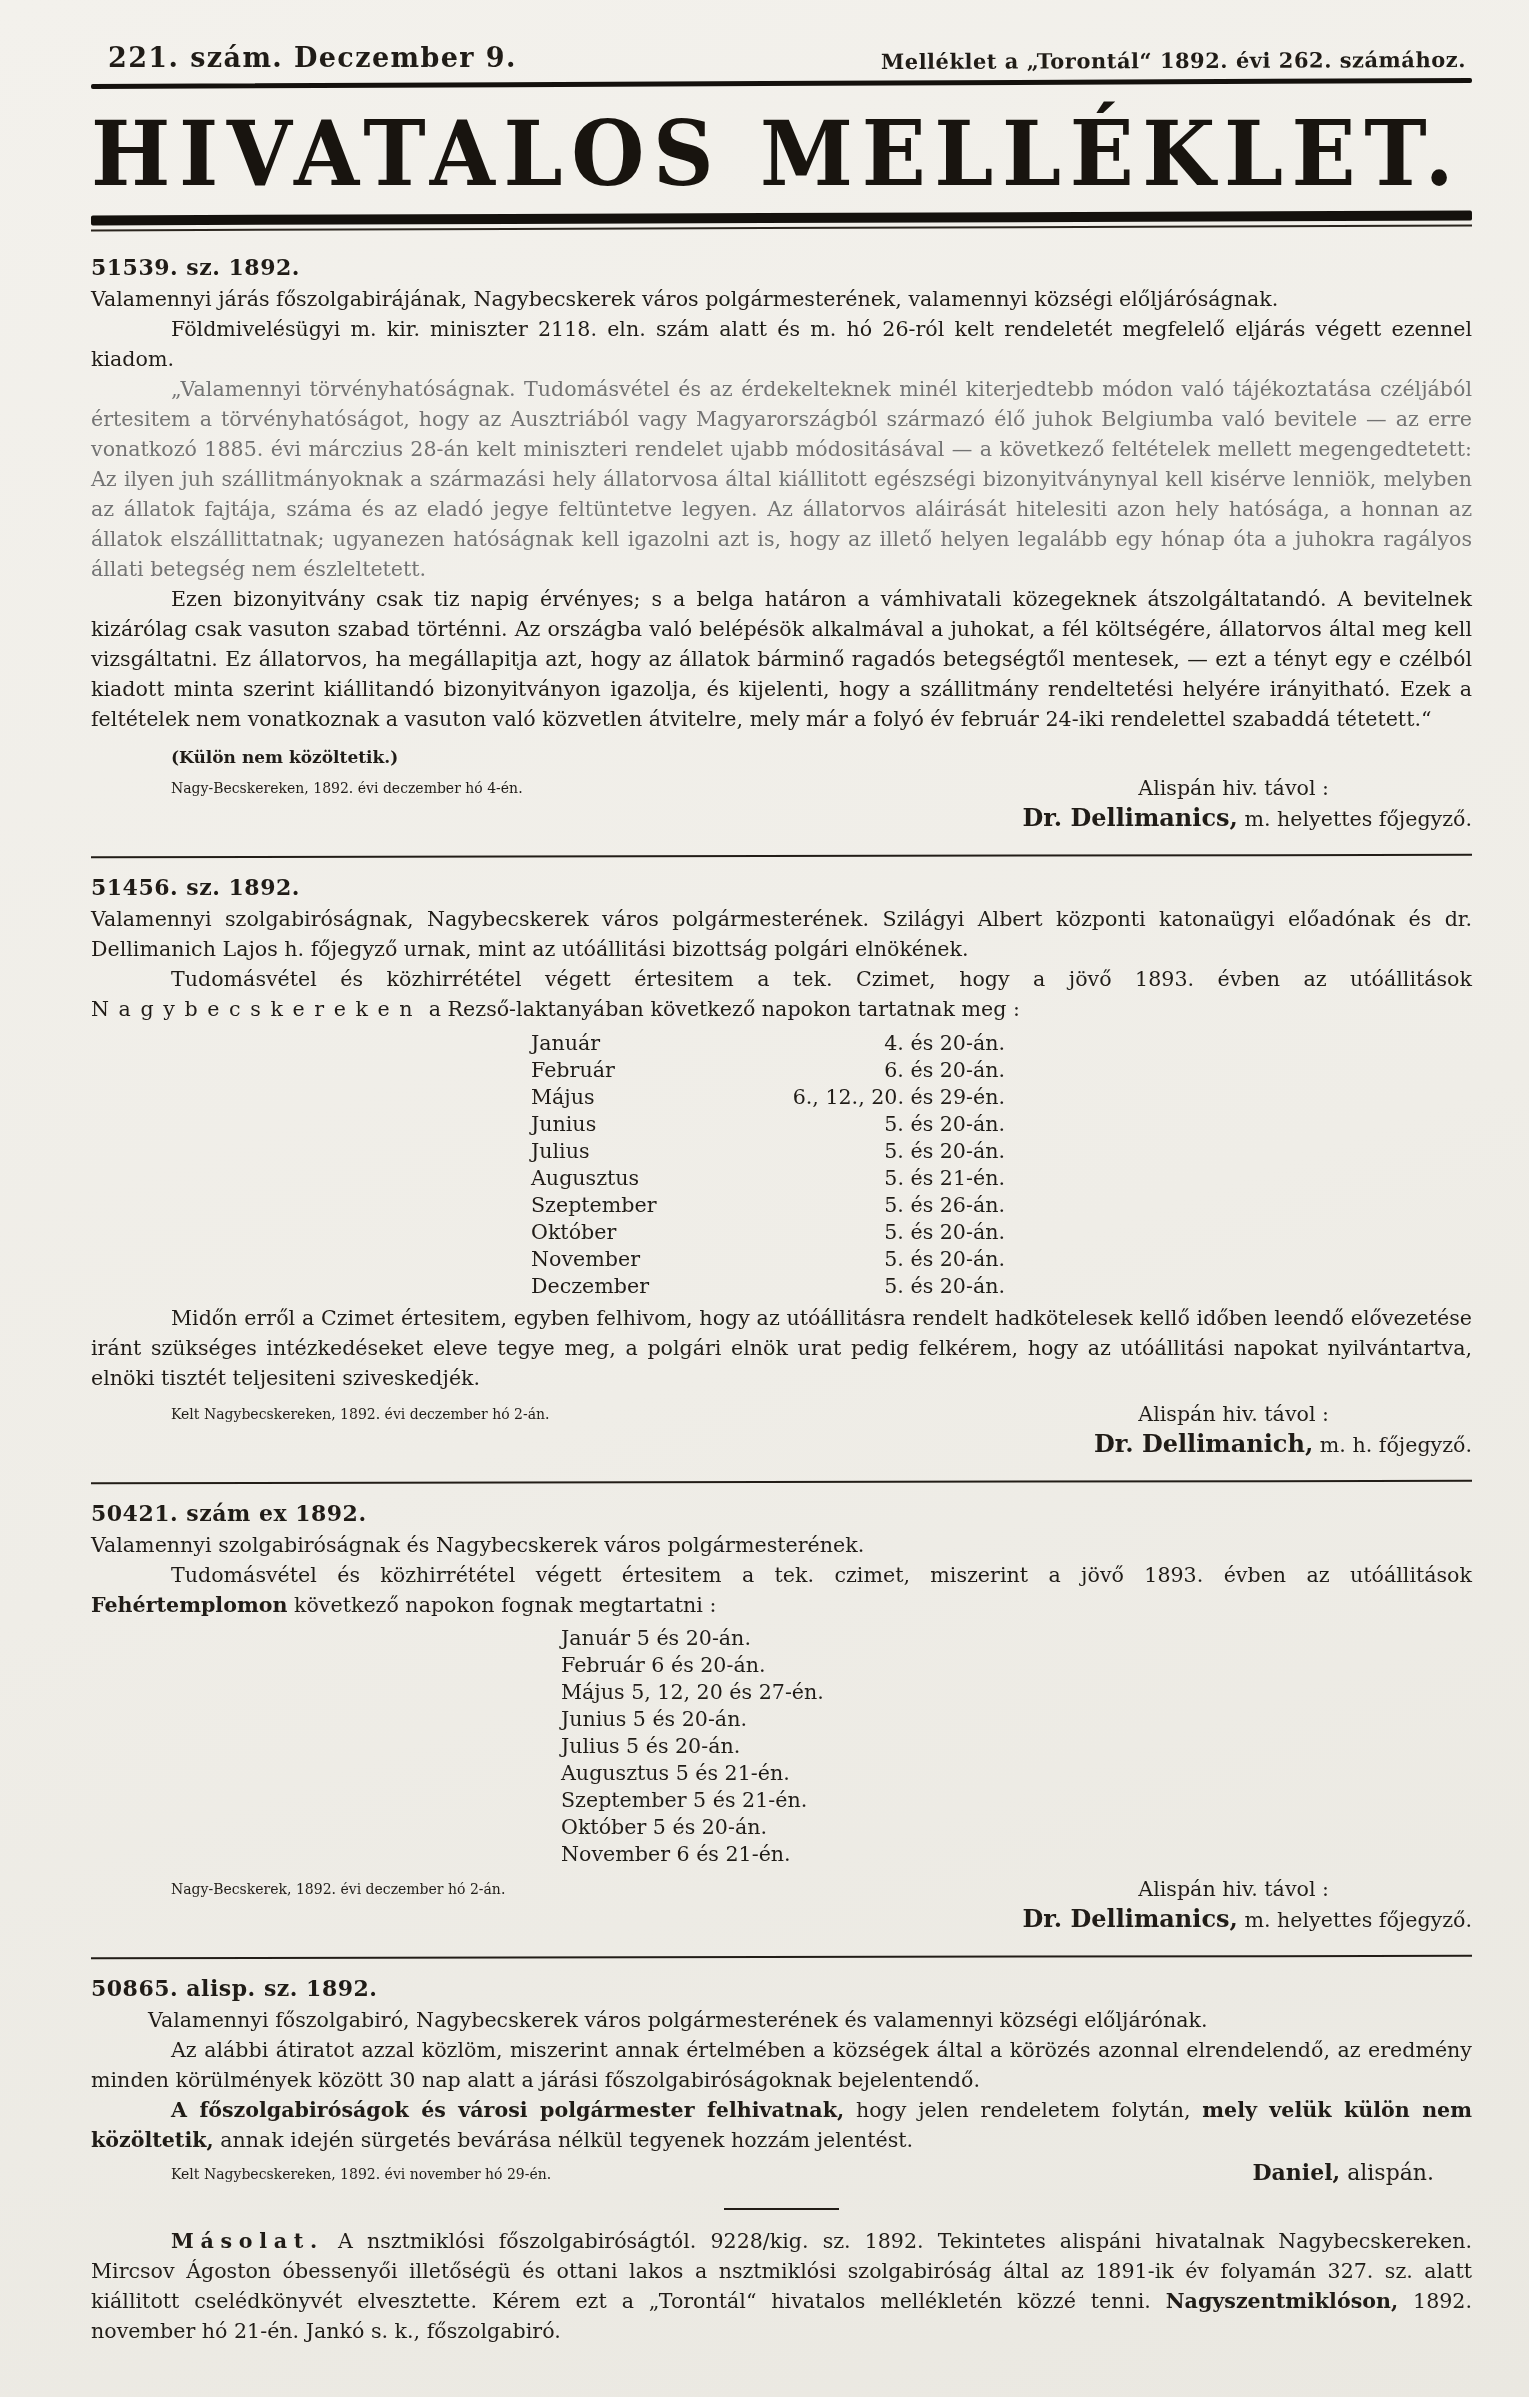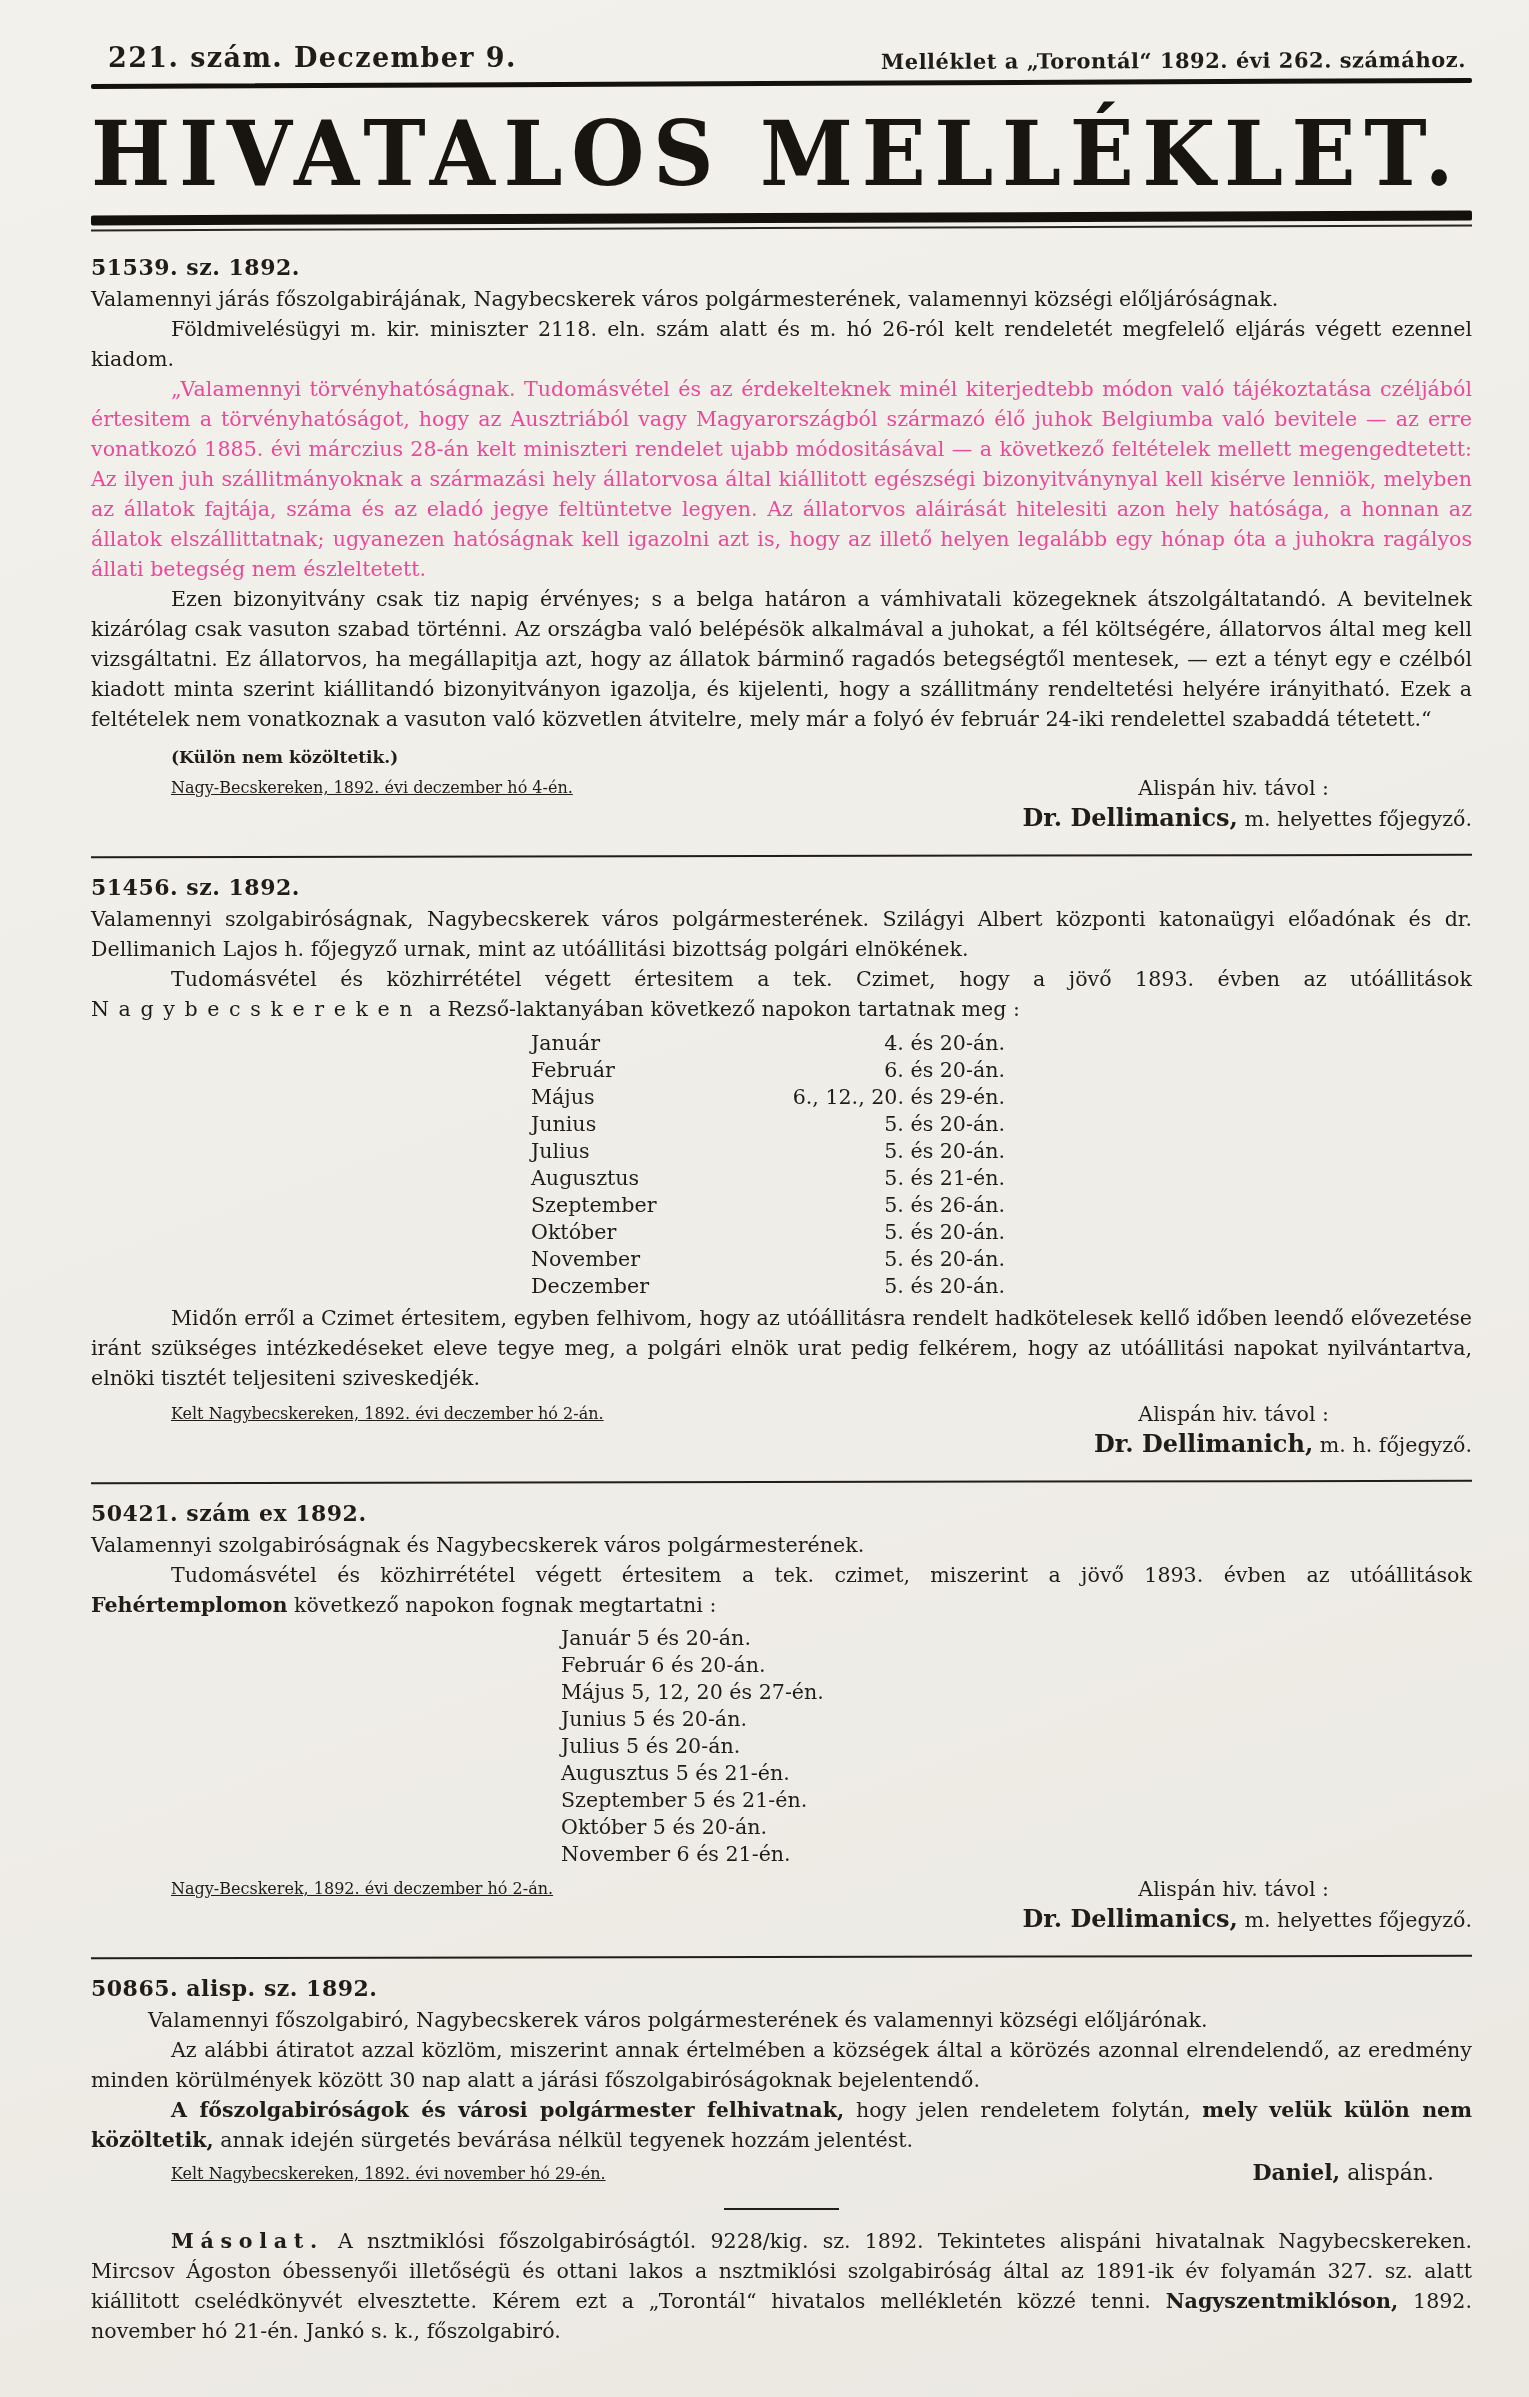--- a/index.html
+++ b/index.html
@@ -30,32 +30,32 @@
   .masthead-rule .thin{height:1.9px;background:#2a251e;margin-top:4.8px;}
 
   
   .section{margin-top:25px;}
   .sec-num{font-size:22px;font-weight:bold;letter-spacing:0.5px;margin-bottom:3.8px;}
   p.body, div.body{
     font-size:20.6px;line-height:30px;text-align:justify;margin:0;
   }
   .indent{text-indent:80px;}
   .addr-indent{text-indent:57px;}
-  .faded{color:#ec4899;}
+  .faded{color:#737373;}
   .centered{text-align:center;}
   b,.bold{font-weight:bold;}
   .spaced{letter-spacing:6.7px;font-weight:bold;}
   .spaced-wide{letter-spacing:9.6px;}
 
   .sec-rule{height:1.9px;background:#221d17;margin:21px 0 17px 0;transform:rotate(-.1deg);}
 
   
   .small-note{font-size:17px;font-weight:bold;margin-top:13.4px;text-indent:80px;}
   .date-sig-row{display:flex;justify-content:space-between;margin-top:5.7px;}
-  .dateline{font-size:16px;line-height:30px;text-indent:80px;white-space:nowrap;text-decoration:underline;}
+  .dateline{font-size:14px;line-height:30px;text-indent:80px;white-space:nowrap;}
   .sig-block{text-align:right;font-size:20.6px;line-height:30px;}
   .sig-role{padding-right:143px;white-space:nowrap;}
   .sig-name-line{white-space:nowrap;}
   .sig-name-line .name{font-weight:bold;font-size:24px;}
 
   
   .schedule{margin:5.7px 0 3.8px 440px;font-size:20.6px;}
   .schedule .row{line-height:27px;display:flex;}
   .schedule .month{width:249px;display:inline-block;}
   .schedule .days{width:225px;display:inline-block;text-align:right;white-space:nowrap;}

